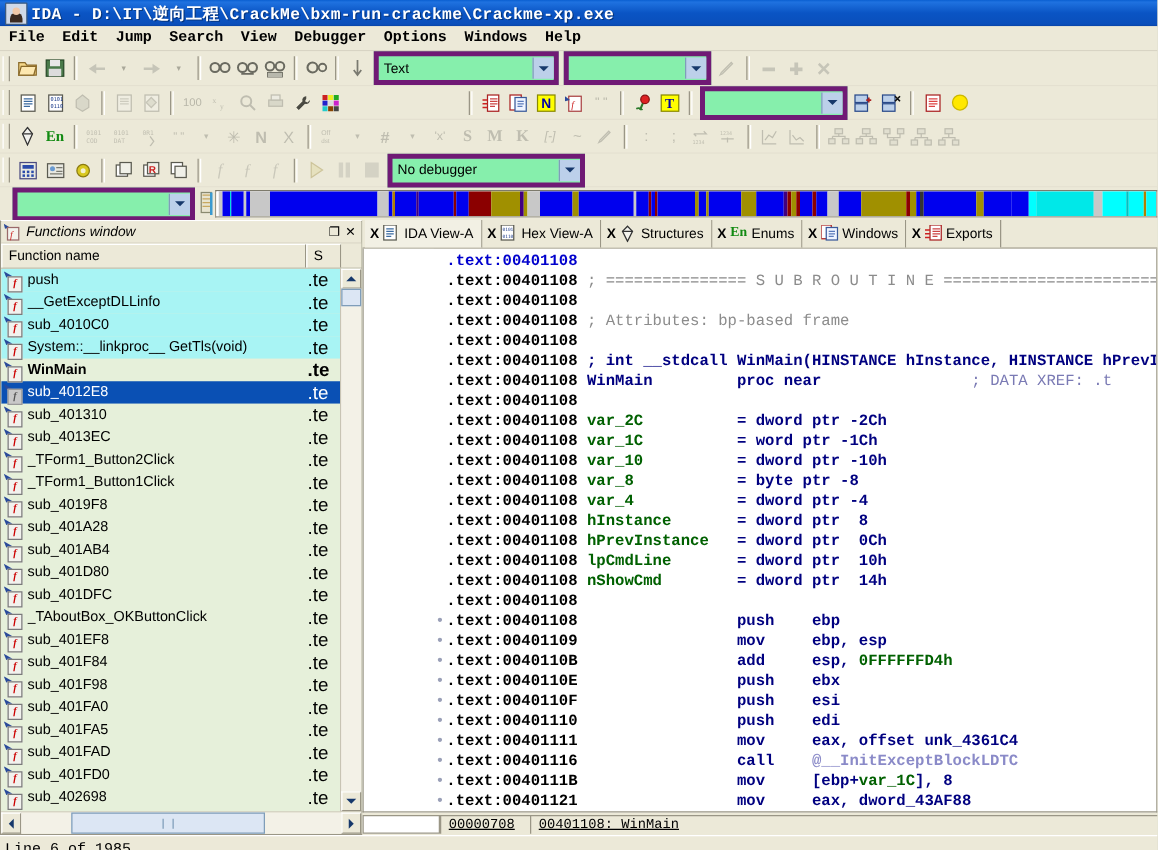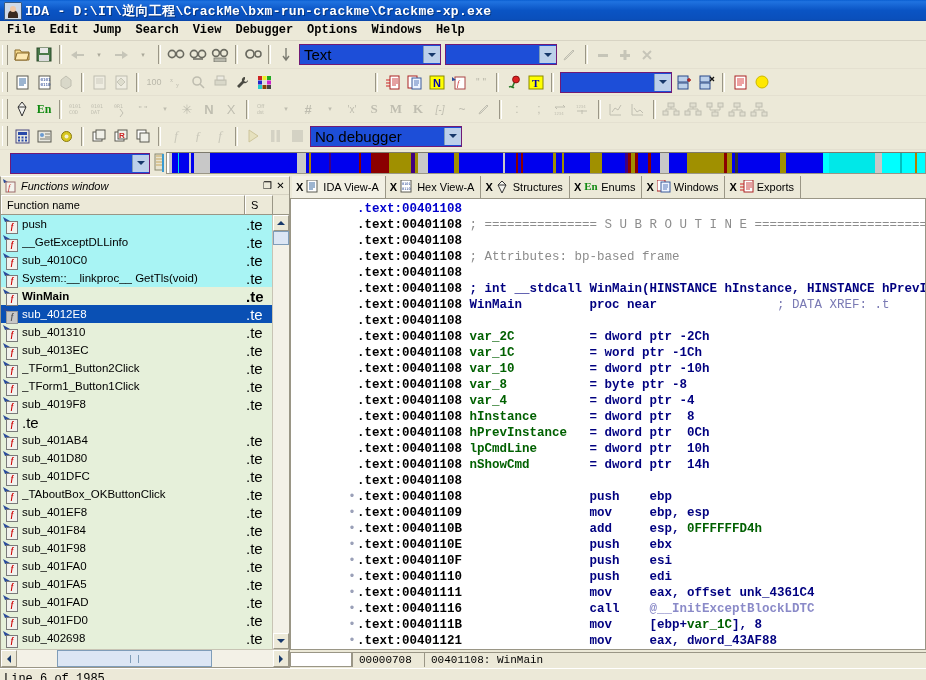--- a/index.html
+++ b/index.html
@@ -65,23 +65,23 @@
   }
   .tbtn{
     width:22px;height:22px;flex:0 0 auto;display:flex;align-items:center;justify-content:center;
     font-family:"Liberation Sans",sans-serif;font-size:11px;color:#5b5b50;cursor:default;
     position:relative;
   }
   .tbtn svg{display:block;}
   .tbtn.dis{opacity:.45;}
 
   .combo{
-    height:19px;background:#1d4ed8;border:1px solid #701a75;
+    height:19px;background:#86efac;border:4px solid #701a75;
     display:flex;align-items:center;flex:0 0 auto;margin:0 2px;
-    font-family:"Liberation Sans",sans-serif;font-size:15px;color:#000;
+    font-family:"Liberation Sans",sans-serif;font-size:11px;color:#000;
   }
   .combo .cval{padding:0 4px;flex:1 1 auto;overflow:hidden;white-space:nowrap;}
   .combo .carr{
     width:16px;height:17px;background:#bcd0ea;border-left:1px solid #7f9db9;
     display:flex;align-items:center;justify-content:center;flex:0 0 auto;
   }
   .combo .carr:after{
     content:"";border-left:4px solid transparent;border-right:4px solid transparent;
     border-top:4px solid #16386b;
   }
@@ -221,21 +221,21 @@
   .ea.cur{color:#0000cc;}
   .cmt{color:#8c8c8c;}
   .kw{color:#000080;font-weight:bold;}
   .nm{color:#006000;font-weight:bold;}
   .xref{color:#7a7ab4;}
   .lnk{color:#8a8ac8;font-weight:bold;}
   .num{color:#006000;font-weight:bold;}
 
   .dstatus{
     height:18px;flex:0 0 auto;display:flex;align-items:center;background:#ece9d8;
-    font-family:"Liberation Mono",monospace;font-size:11px;color:#000;
+    font-family:"Liberation Mono",monospace;font-size:11px;color:#000;text-decoration:underline;
   }
   .dstatus .sfield{
     padding:0 6px;height:15px;display:flex;align-items:center;
     border-left:1px solid #9a9686;border-top:1px solid #9a9686;
     box-sizing:border-box;
   }
   .dstatus .sblank{width:62px;background:#fff;border:1px solid #9a9686;height:15px;box-sizing:border-box;}
 
   
   .statusbar{
@@ -966,20 +966,21 @@
               <span class="fname">sub_4019F8</span>
               <span class="fseg">.te</span>
             </div>
             <div class="frow pale">
               <span class="fico">
                 <svg class="arr" viewBox="0 0 8 7">
                   <path d="M0 0l7 4-5 1z" fill="#2a4a9a"></path>
                 </svg>
                 <span class="fbox">f</span>
               </span>
+              <span class="fname">sub_401A28</span>
               <span class="fseg">.te</span>
             </div>
             <div class="frow pale">
               <span class="fico">
                 <svg class="arr" viewBox="0 0 8 7">
                   <path d="M0 0l7 4-5 1z" fill="#2a4a9a"></path>
                 </svg>
                 <span class="fbox">f</span>
               </span>
               <span class="fname">sub_401AB4</span>

